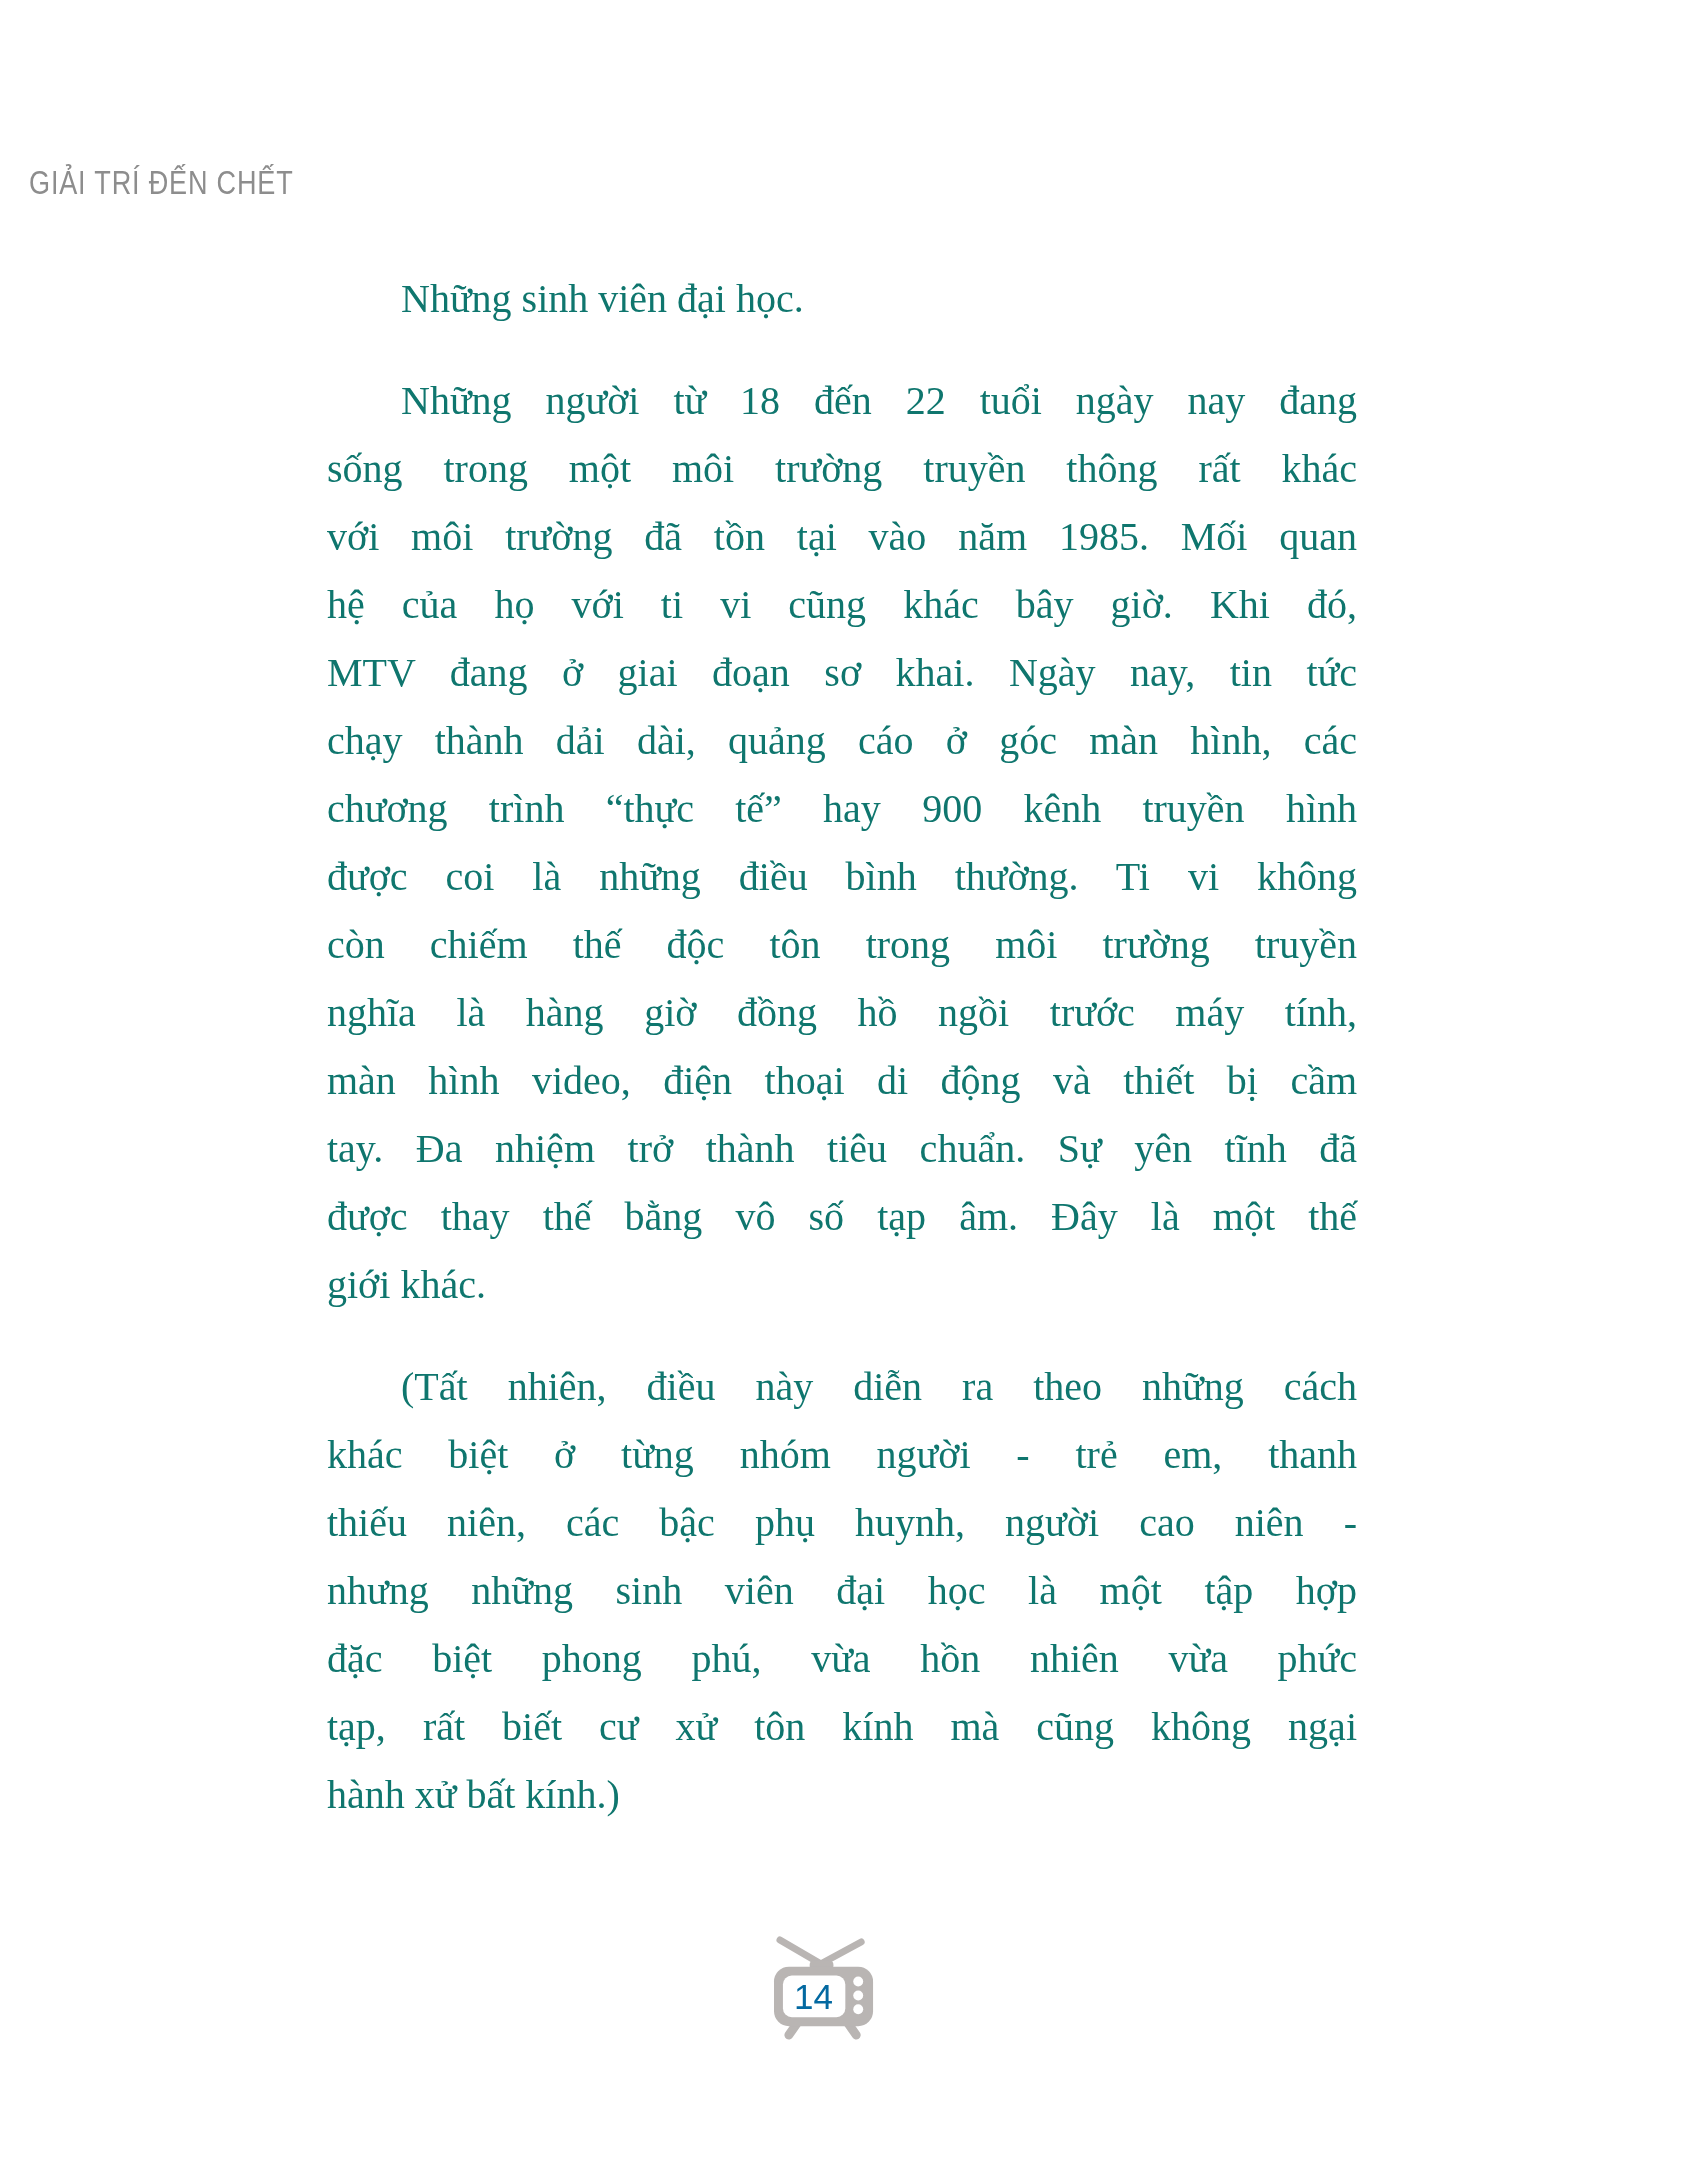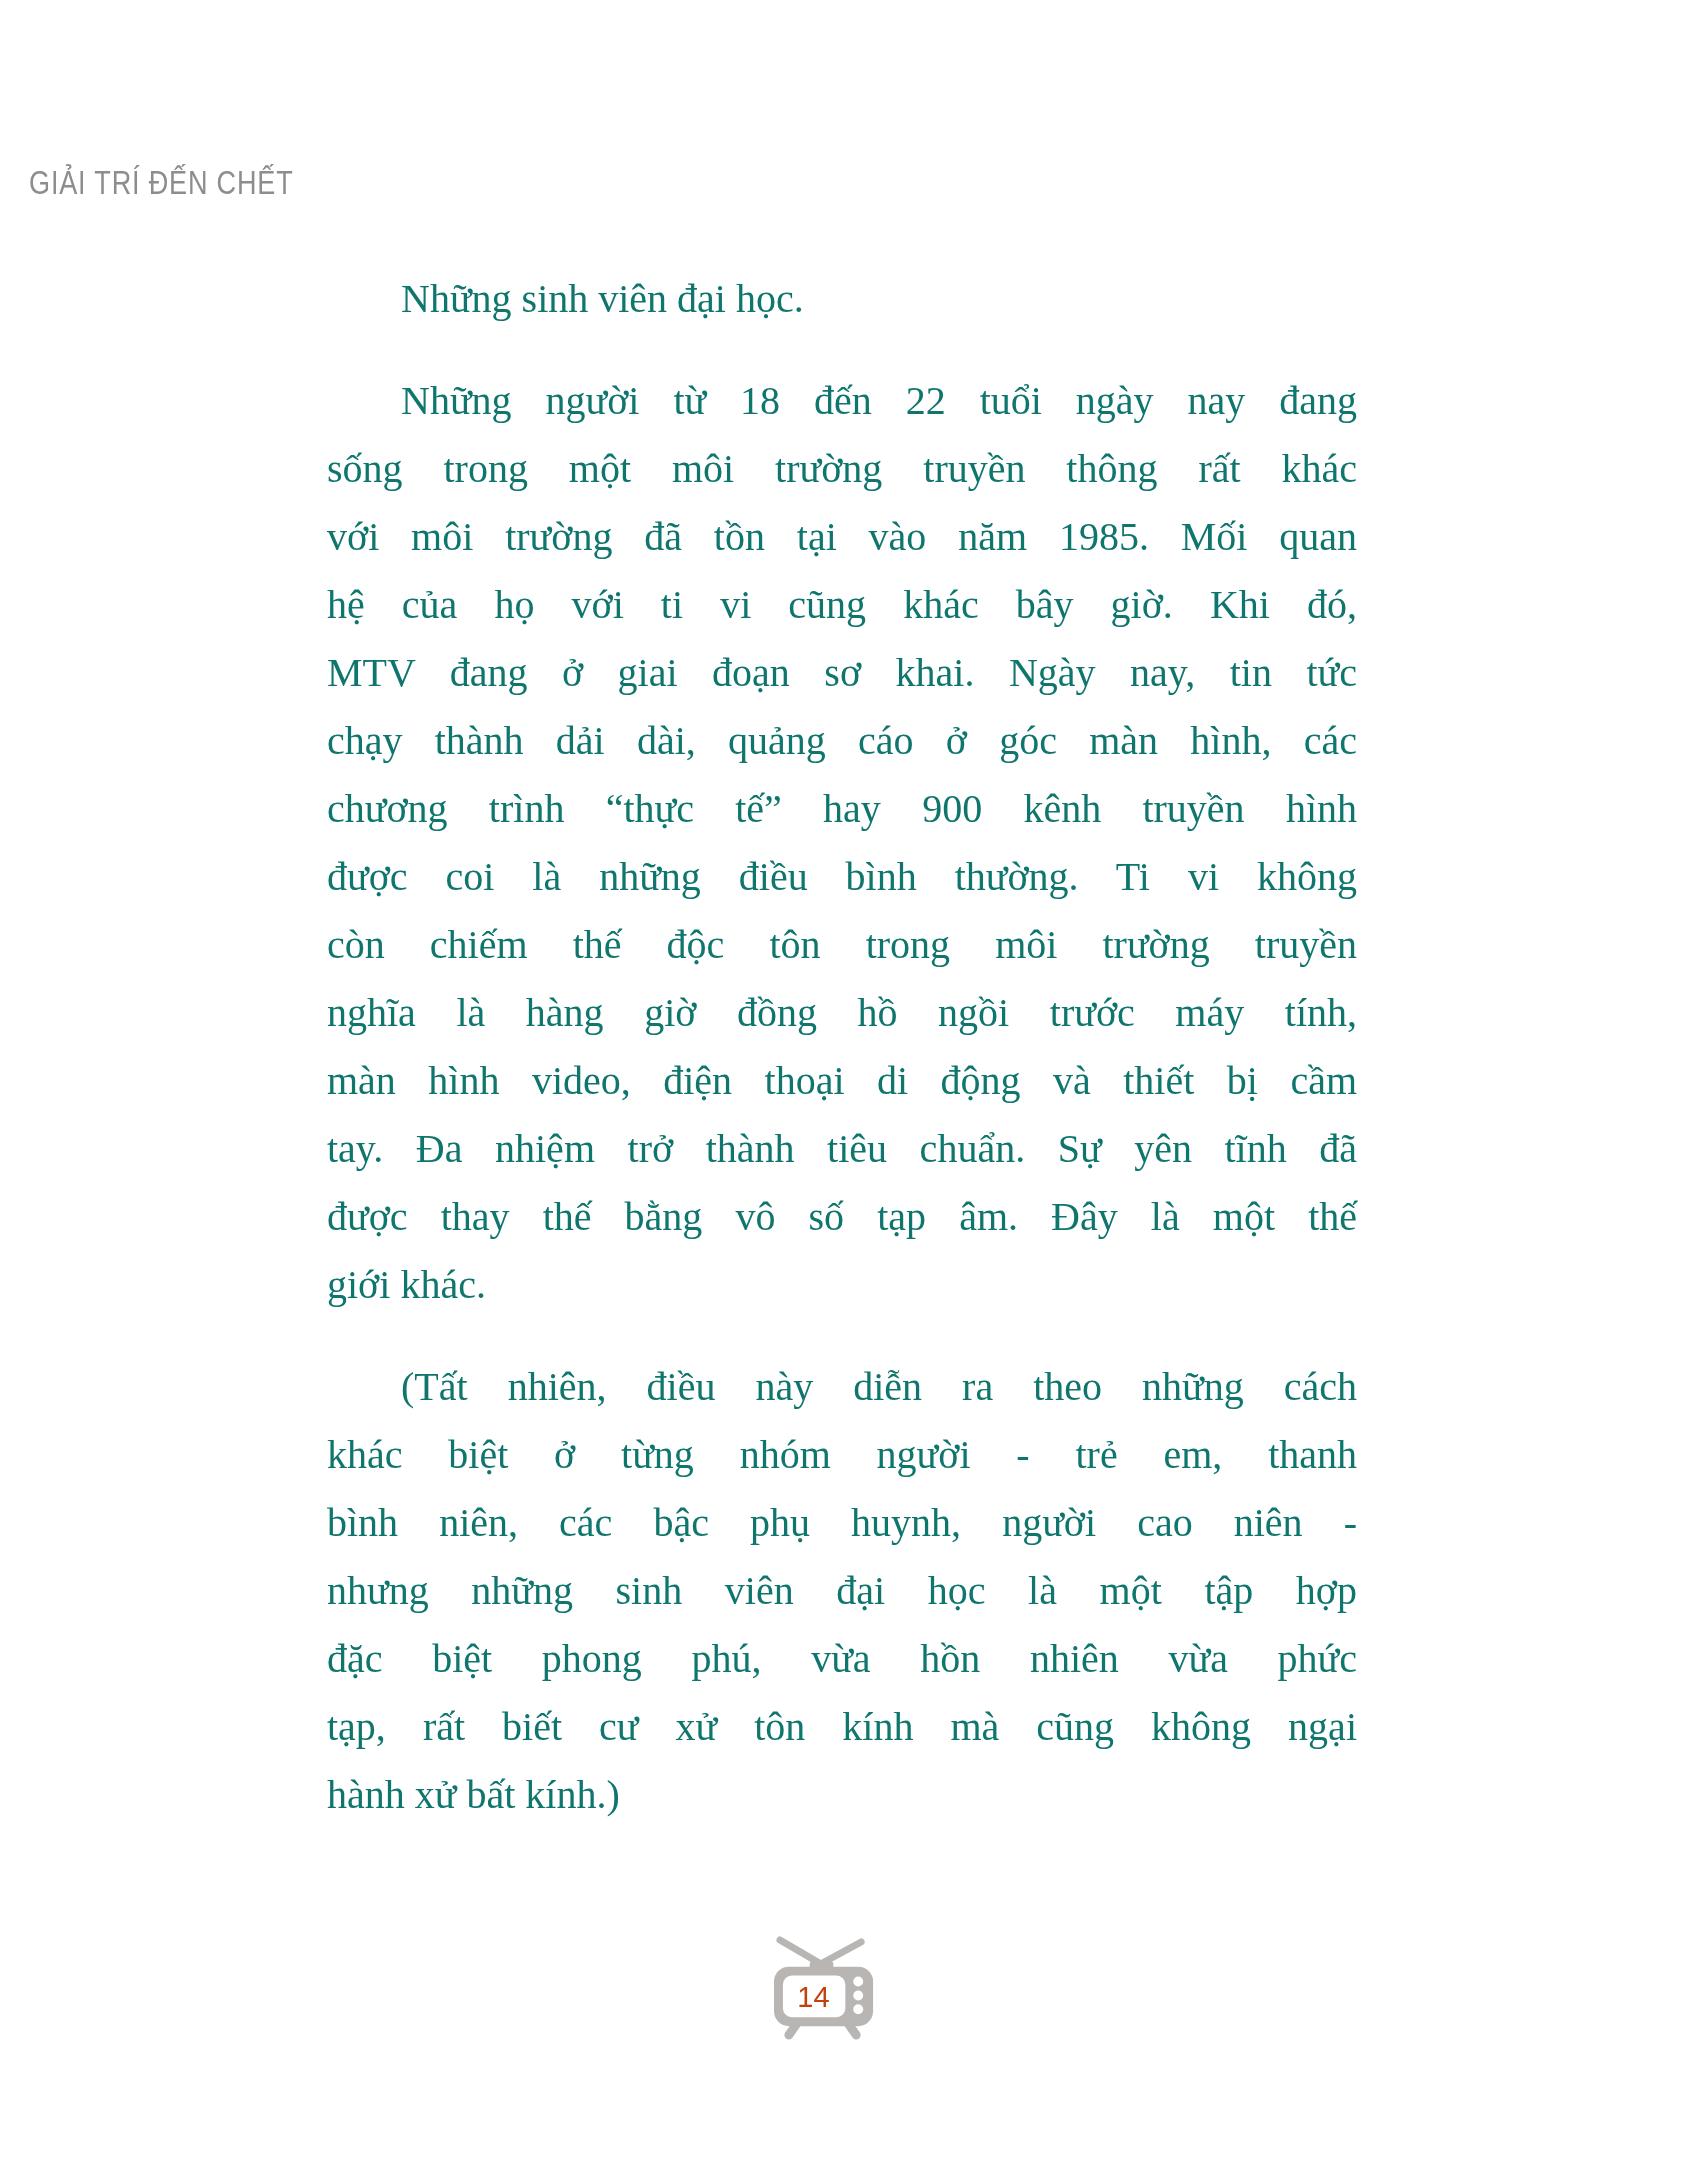--- a/index.html
+++ b/index.html
@@ -58,22 +58,22 @@
   .page-number {
     position: absolute;
     left: 16px;
     top: 40px;
     width: 63px;
     height: 44px;
     display: flex;
     align-items: center;
     justify-content: center;
     font-family: "Liberation Sans", "DejaVu Sans", sans-serif;
-    font-size: 29px;
-    color: #c2410c;
+    font-size: 35px;
+    color: #0369a1;
   }
 </style>
 </head>
 <body>
 
 <div class="page">
 
   <div class="running-head">
     <span class="condensed">GIẢI TRÍ ĐẾN CHẾT</span>
   </div>
@@ -94,21 +94,21 @@
         <div class="line">còn chiếm thế độc tôn trong môi trường truyền</div>
         <div class="line">nghĩa là hàng giờ đồng hồ ngồi trước máy tính,</div>
         <div class="line">màn hình video, điện thoại di động và thiết bị cầm</div>
         <div class="line">tay. Đa nhiệm trở thành tiêu chuẩn. Sự yên tĩnh đã</div>
         <div class="line">được thay thế bằng vô số tạp âm. Đây là một thế</div>
         <div class="line endline">giới khác.</div>
       </div>
       <div class="paragraph">
         <div class="line indent">(Tất nhiên, điều này diễn ra theo những cách</div>
         <div class="line">khác biệt ở từng nhóm người - trẻ em, thanh</div>
-        <div class="line">bình niên, các bậc phụ huynh, người cao niên -</div>
+        <div class="line">thiếu niên, các bậc phụ huynh, người cao niên -</div>
         <div class="line">nhưng những sinh viên đại học là một tập hợp</div>
         <div class="line">đặc biệt phong phú, vừa hồn nhiên vừa phức</div>
         <div class="line">tạp, rất biết cư xử tôn kính mà cũng không ngại</div>
         <div class="line endline">hành xử bất kính.)</div>
       </div>
     </div>
 
   <div class="tv-footer">
     <svg width="123" height="105" viewBox="0 0 124 106" xmlns="http://www.w3.org/2000/svg">
 

